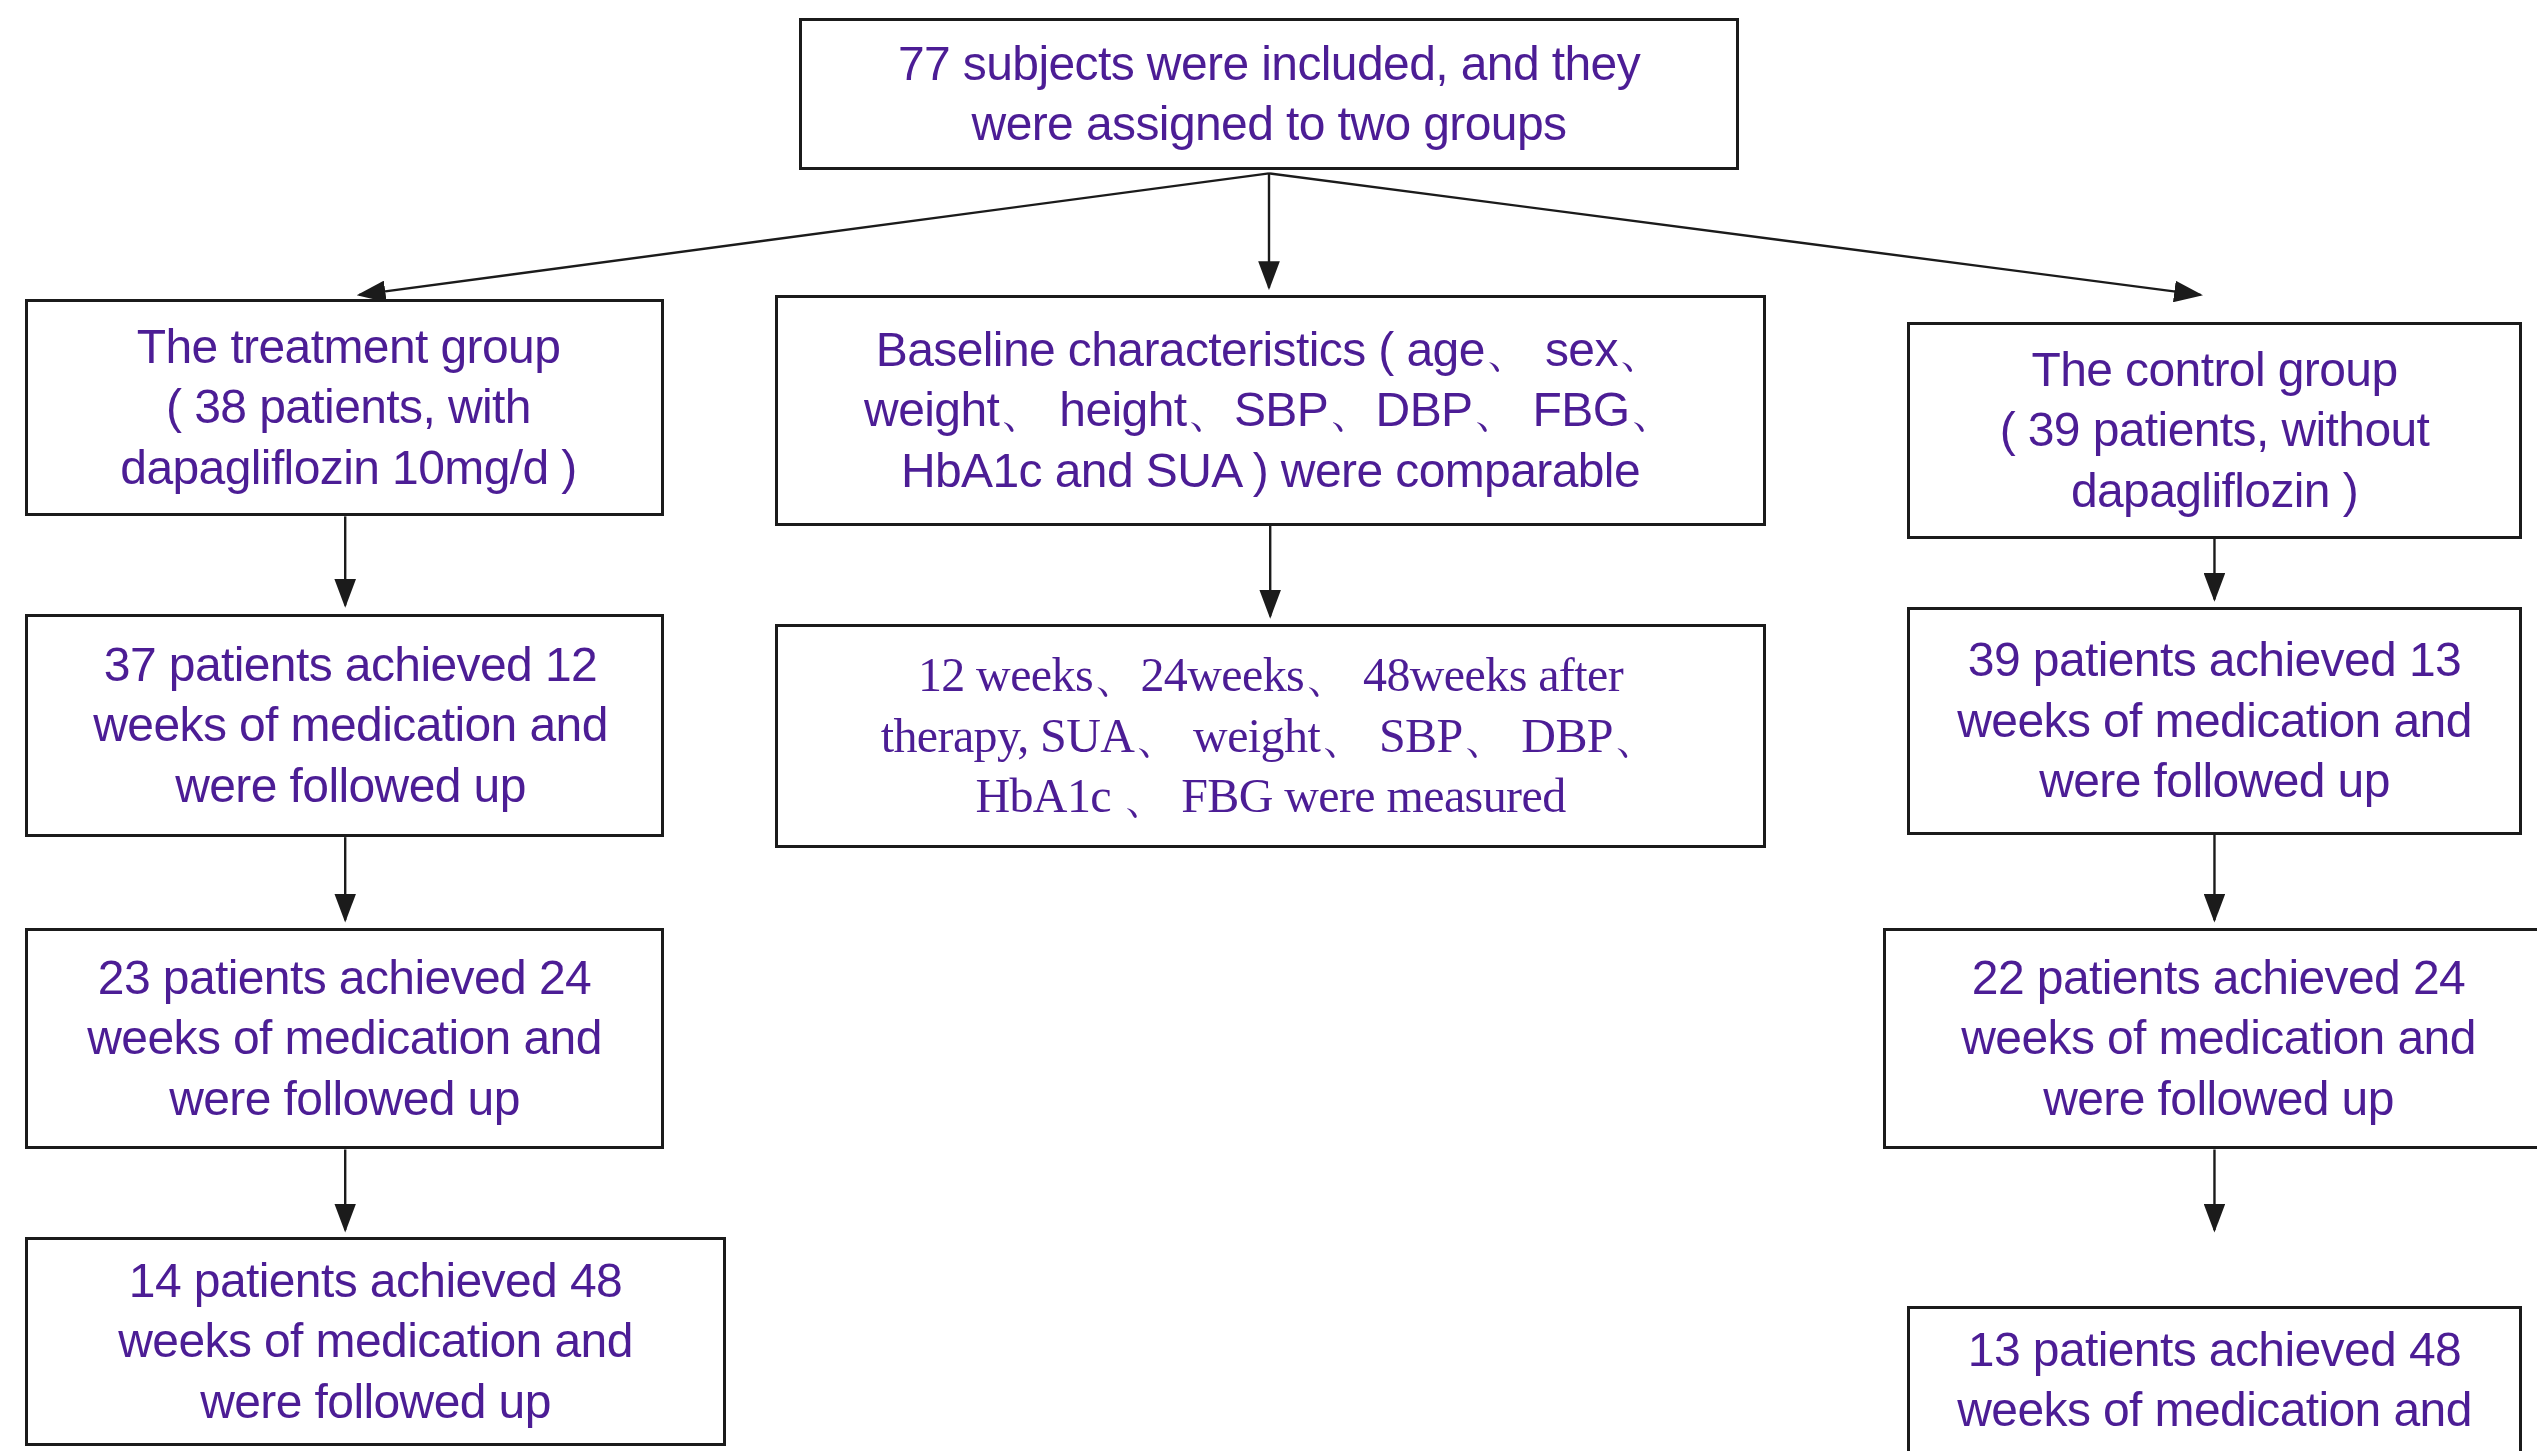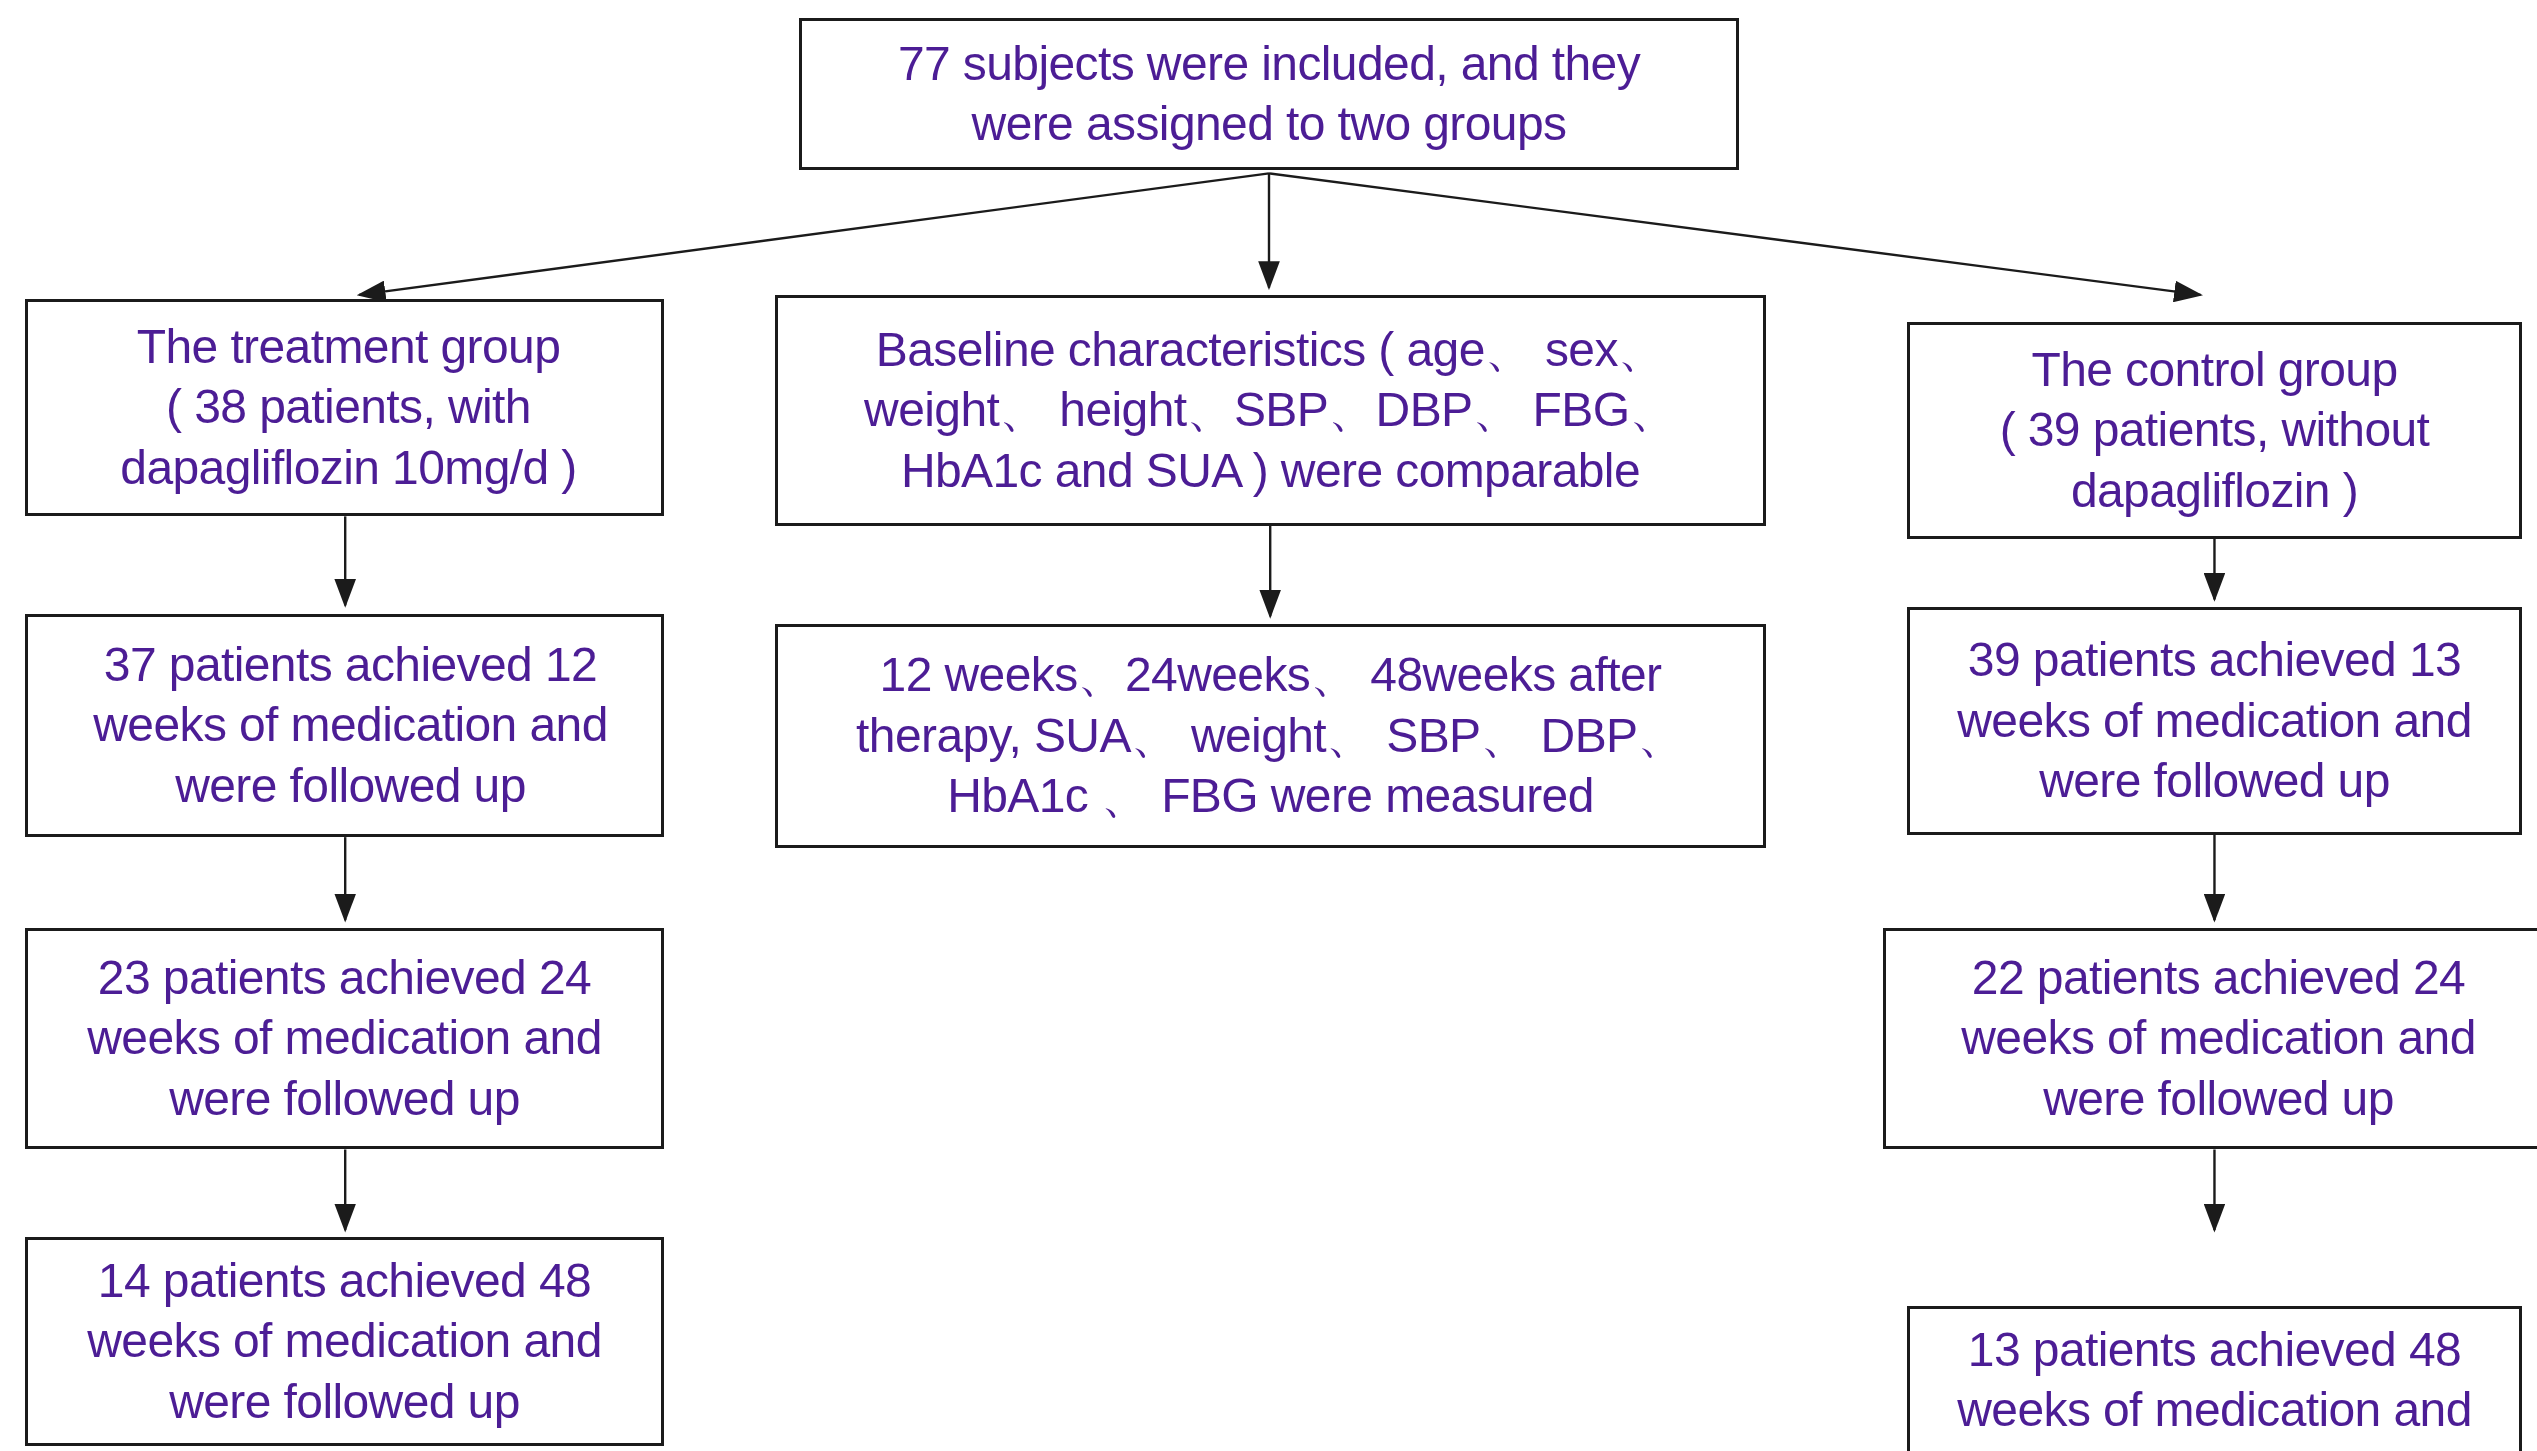--- a/index.html
+++ b/index.html
@@ -86,21 +86,21 @@
 ( 39 patients, without
 dapagliflozin )</div>
   </div>
 
   <div class="box" style="left:25px; top:614px; width:639px; height:223px;padding-left:12px;">
     <div class="box-text">37 patients achieved 12
 weeks of medication and
 were followed up</div>
   </div>
 
-  <div class="box" style="left:775px; top:624px; width:991px; height:224px;">
+  <div class="box" style="left:775px; top:624px; width:991px; height:224px;font-family:Liberation Serif, serif;">
     <div class="box-text">12 weeks、24weeks、 48weeks after
 therapy, SUA、 weight、 SBP、 DBP、
 HbA1c 、 FBG were measured</div>
   </div>
 
   <div class="box" style="left:1907px; top:607px; width:615px; height:228px;">
     <div class="box-text">39 patients achieved 13
 weeks of medication and
 were followed up</div>
   </div>
@@ -110,21 +110,21 @@
 weeks of medication and
 were followed up</div>
   </div>
 
   <div class="box" style="left:1883px; top:928px; width:671px; height:221px;">
     <div class="box-text">22 patients achieved 24
 weeks of medication and
 were followed up</div>
   </div>
 
-  <div class="box" style="left:25px; top:1237px; width:639px; height:209px;">
+  <div class="box" style="left:25px; top:1237px; width:701px; height:209px;">
     <div class="box-text">14 patients achieved 48
 weeks of medication and
 were followed up</div>
   </div>
 
   <div class="box" style="left:1907px; top:1306px; width:615px; height:209px;">
     <div class="box-text">13 patients achieved 48
 weeks of medication and
 were followed up</div>
   </div>

